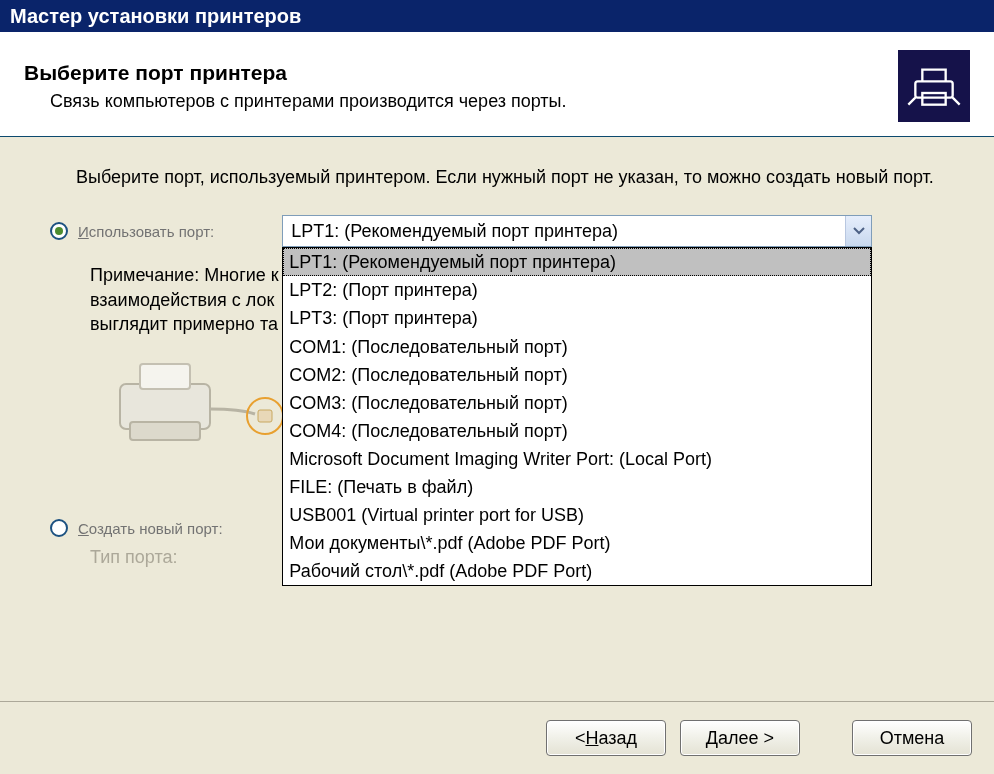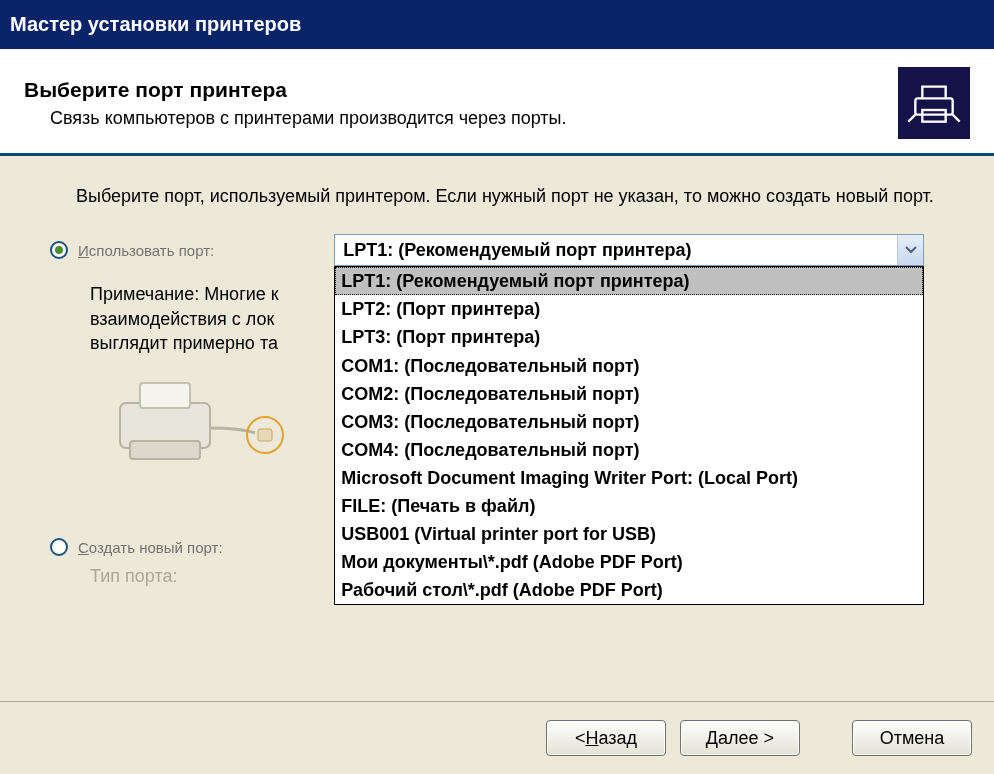--- a/index.html
+++ b/index.html
@@ -14,28 +14,28 @@
       width: 994px;
       height: 774px;
       overflow: hidden;
     }
     .titlebar {
       background: linear-gradient(to bottom, #0a246a 0%, #0a246a 100%);
       color: #fff;
       font-weight: bold;
       font-size: 20px;
       padding: 5px 10px;
-      height: 49px;
+      height: 32px;
       display: flex;
       align-items: center;
     }
     .header {
       background: #fff;
       padding: 18px 24px 14px 24px;
-      border-bottom: 3px solid #0c4a6e;
+      border-bottom: 1px solid #0c4a6e;
       display: flex;
       align-items: center;
       justify-content: space-between;
     }
     .header-text {
       flex: 1;
     }
     .header-title {
       font-weight: bold;
       font-size: 21px;
@@ -93,23 +93,22 @@
     }
     .option-label {
       font-size: 15px;
       color: #737373;
     }
     .option-label .underline {
       text-decoration: underline;
     }
     .combo-wrap {
       position: relative;
-      margin-left: 120px;
+      margin-left: 68px;
       flex: 1;
-      font-weight: bold;
     }
     .combo {
       width: 590px;
       height: 32px;
       border: 1px solid #7f9db9;
       background: #fff;
       display: flex;
       align-items: stretch;
       font-size: 18px;
     }

